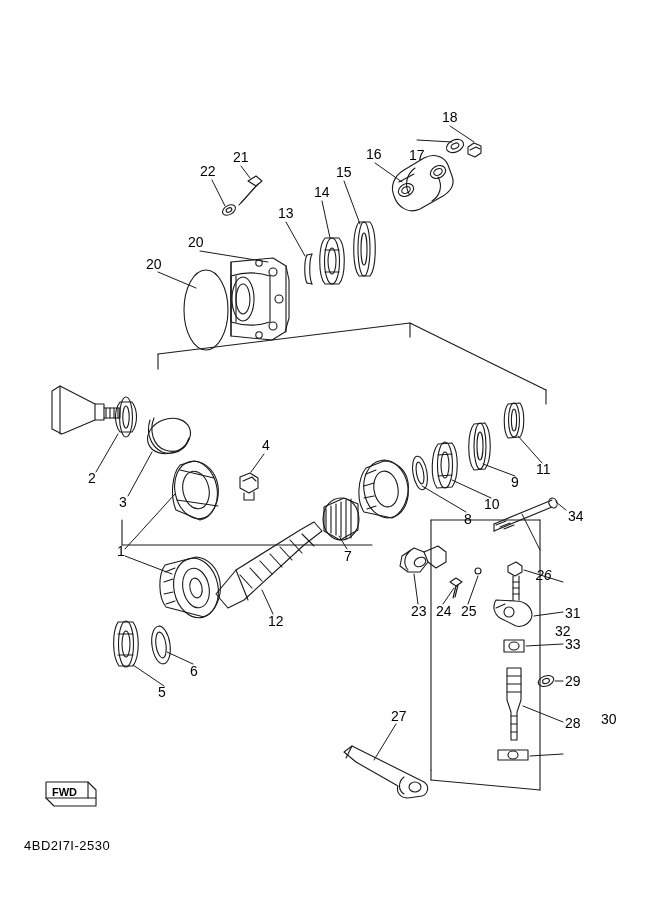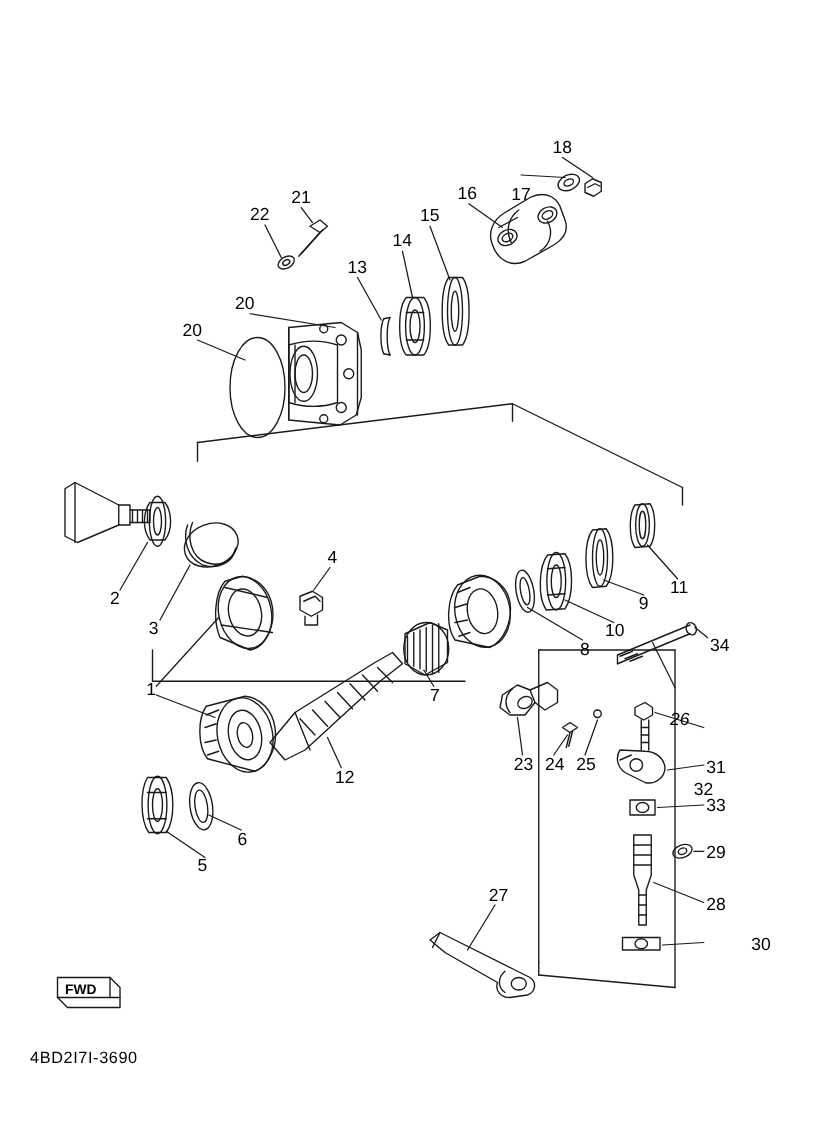--- a/index.html
+++ b/index.html
@@ -339,23 +339,23 @@
     <span class="callout" style="left:146px; top:257px;">20</span>
     <span class="callout" style="left:233px; top:150px;">21</span>
     <span class="callout" style="left:200px; top:164px;">22</span>
     <span class="callout" style="left:411px; top:604px;">23</span>
     <span class="callout" style="left:436px; top:604px;">24</span>
     <span class="callout" style="left:461px; top:604px;">25</span>
     <span class="callout" style="left:536px; top:568px;font-style:italic;">26</span>
     <span class="callout" style="left:391px; top:709px;text-align:right;">27</span>
     <span class="callout" style="left:565px; top:716px;">28</span>
     <span class="callout" style="left:565px; top:674px;">29</span>
-    <span class="callout" style="left:565px; top:748px;padding-left:36px;">30</span>
+    <span class="callout" style="left:565px; top:712px;padding-left:36px;">30</span>
     <span class="callout" style="left:565px; top:606px;">31</span>
     <span class="callout" style="left:555px; top:576px;margin-top:48px;">32</span>
     <span class="callout" style="left:565px; top:637px;">33</span>
     <span class="callout" style="left:568px; top:509px;">34</span>
   </div>
 
   <div id="fwd-label">FWD</div>
-  <div id="part-code">4BD2I7I-3690</div>
+  <div id="part-code">4BD2I7I-2530</div>
 
 </div>
 
 </body></html>

